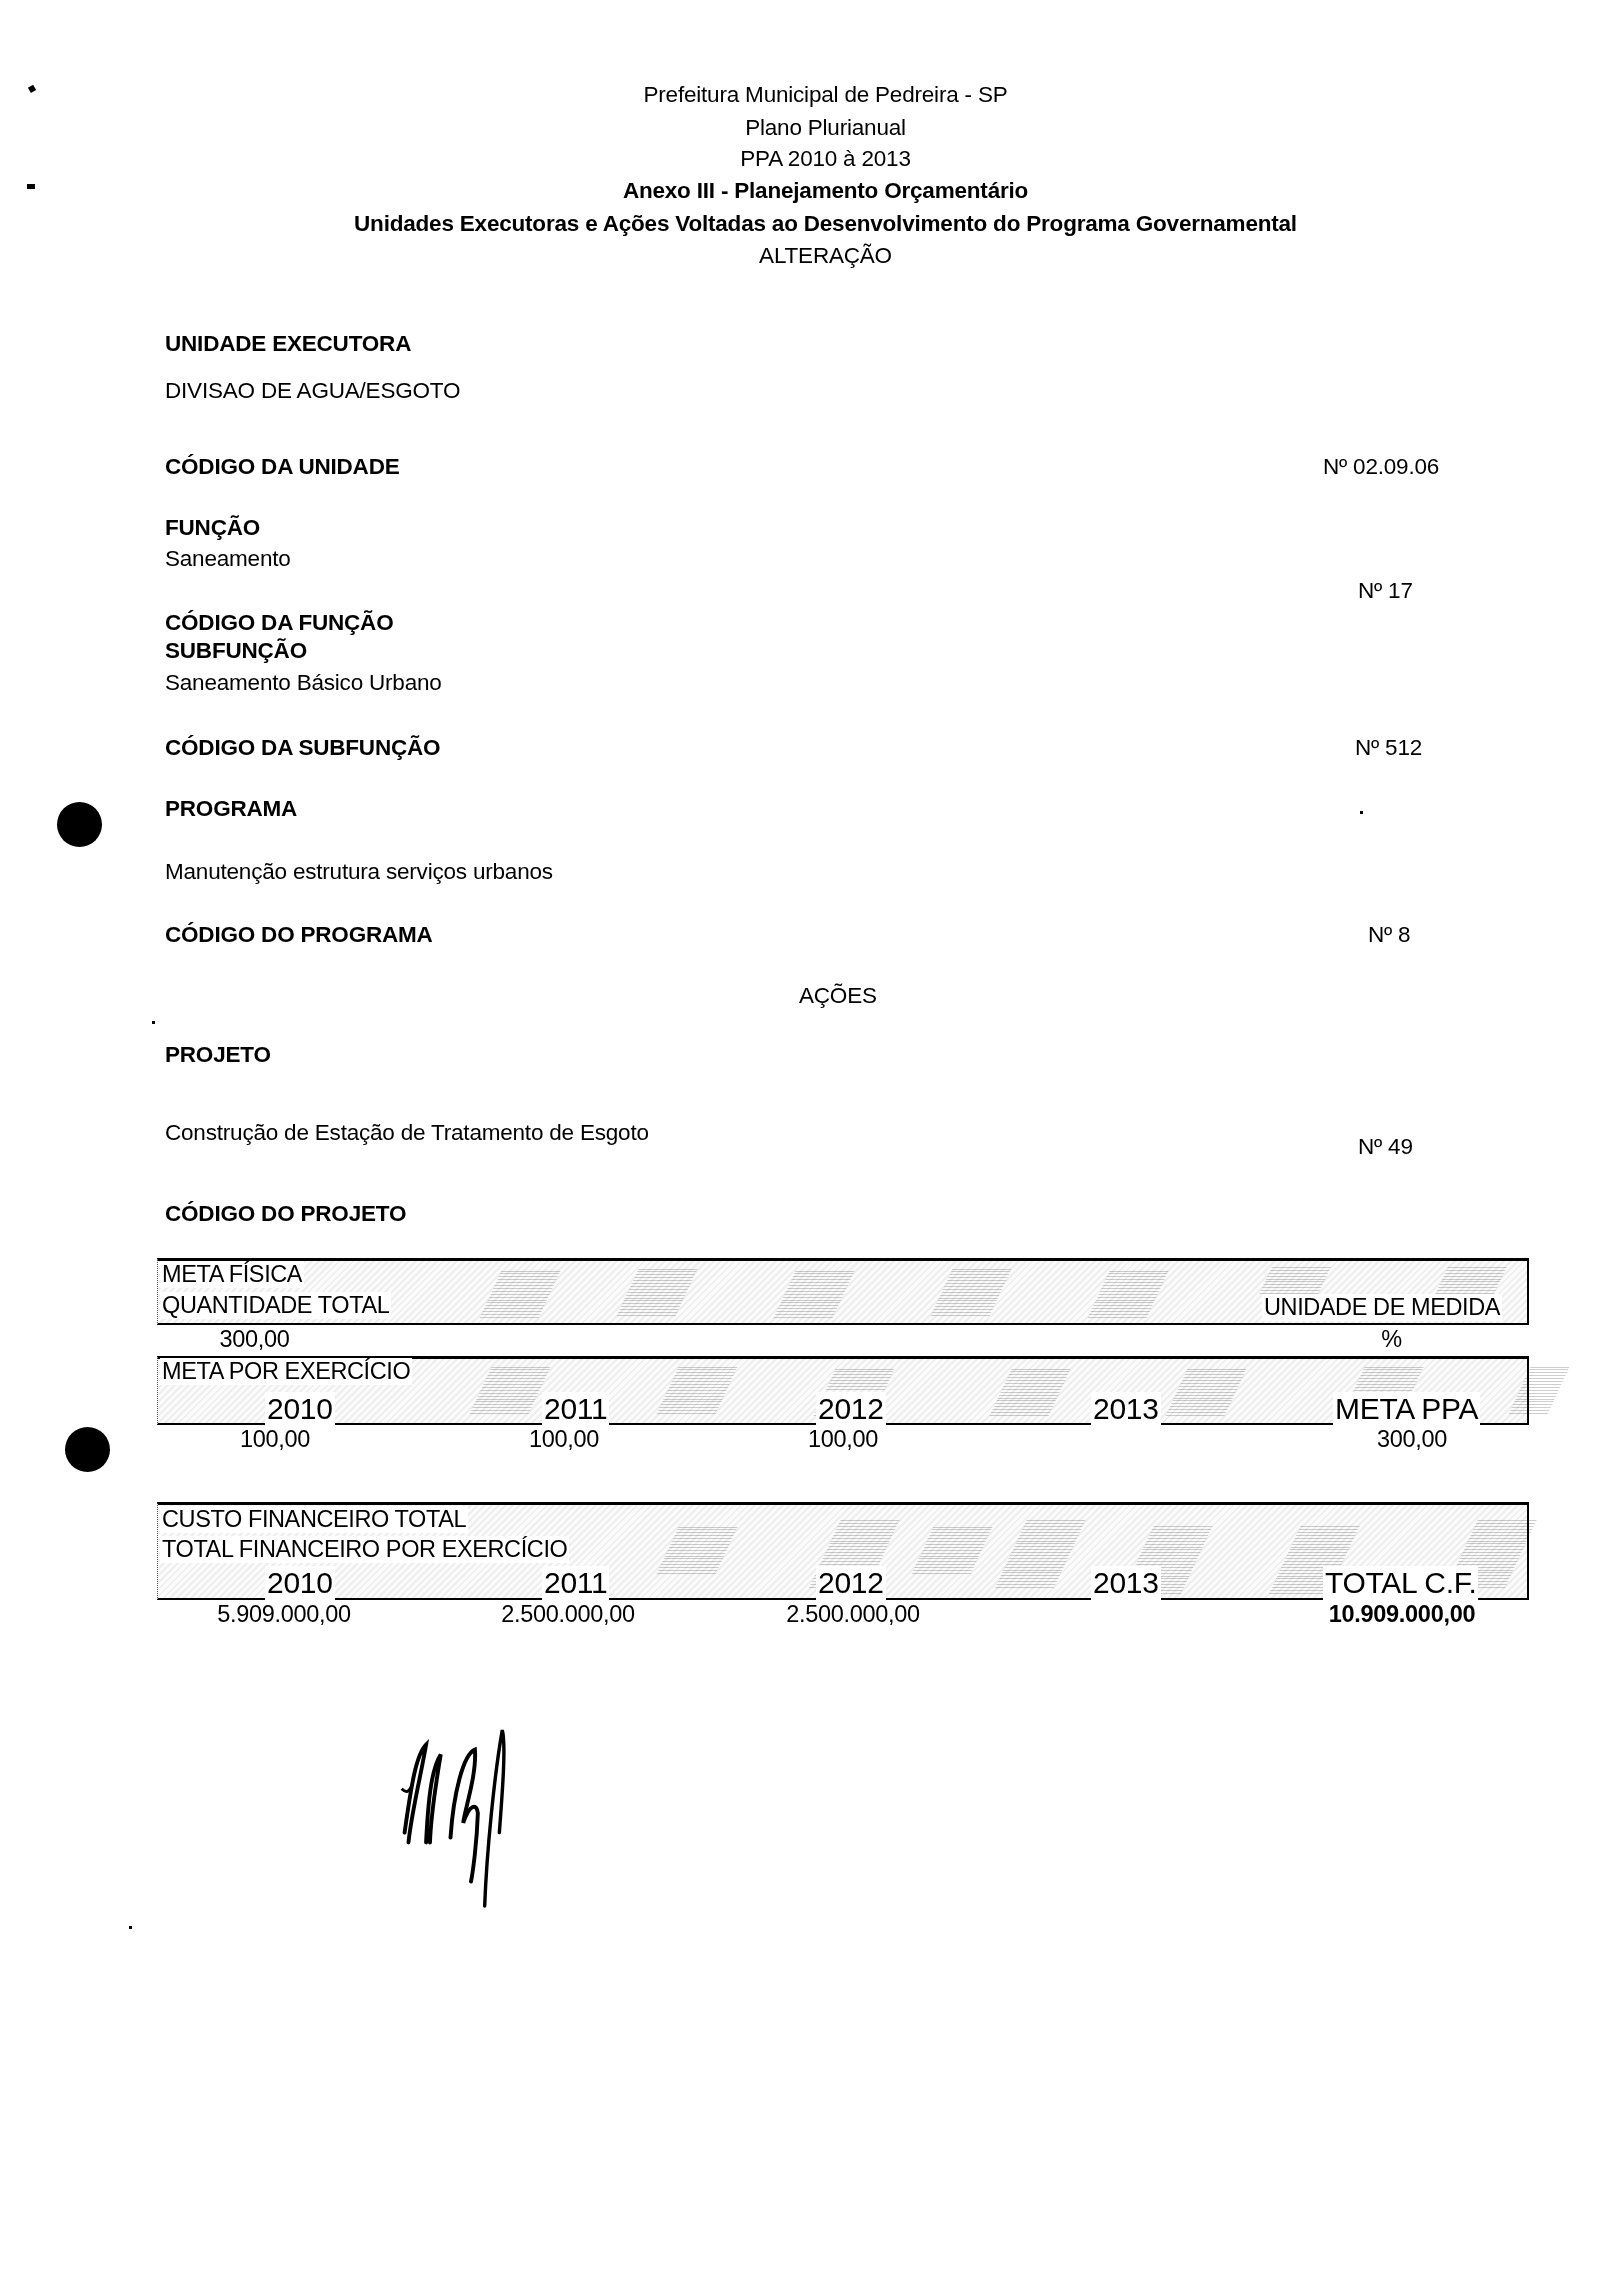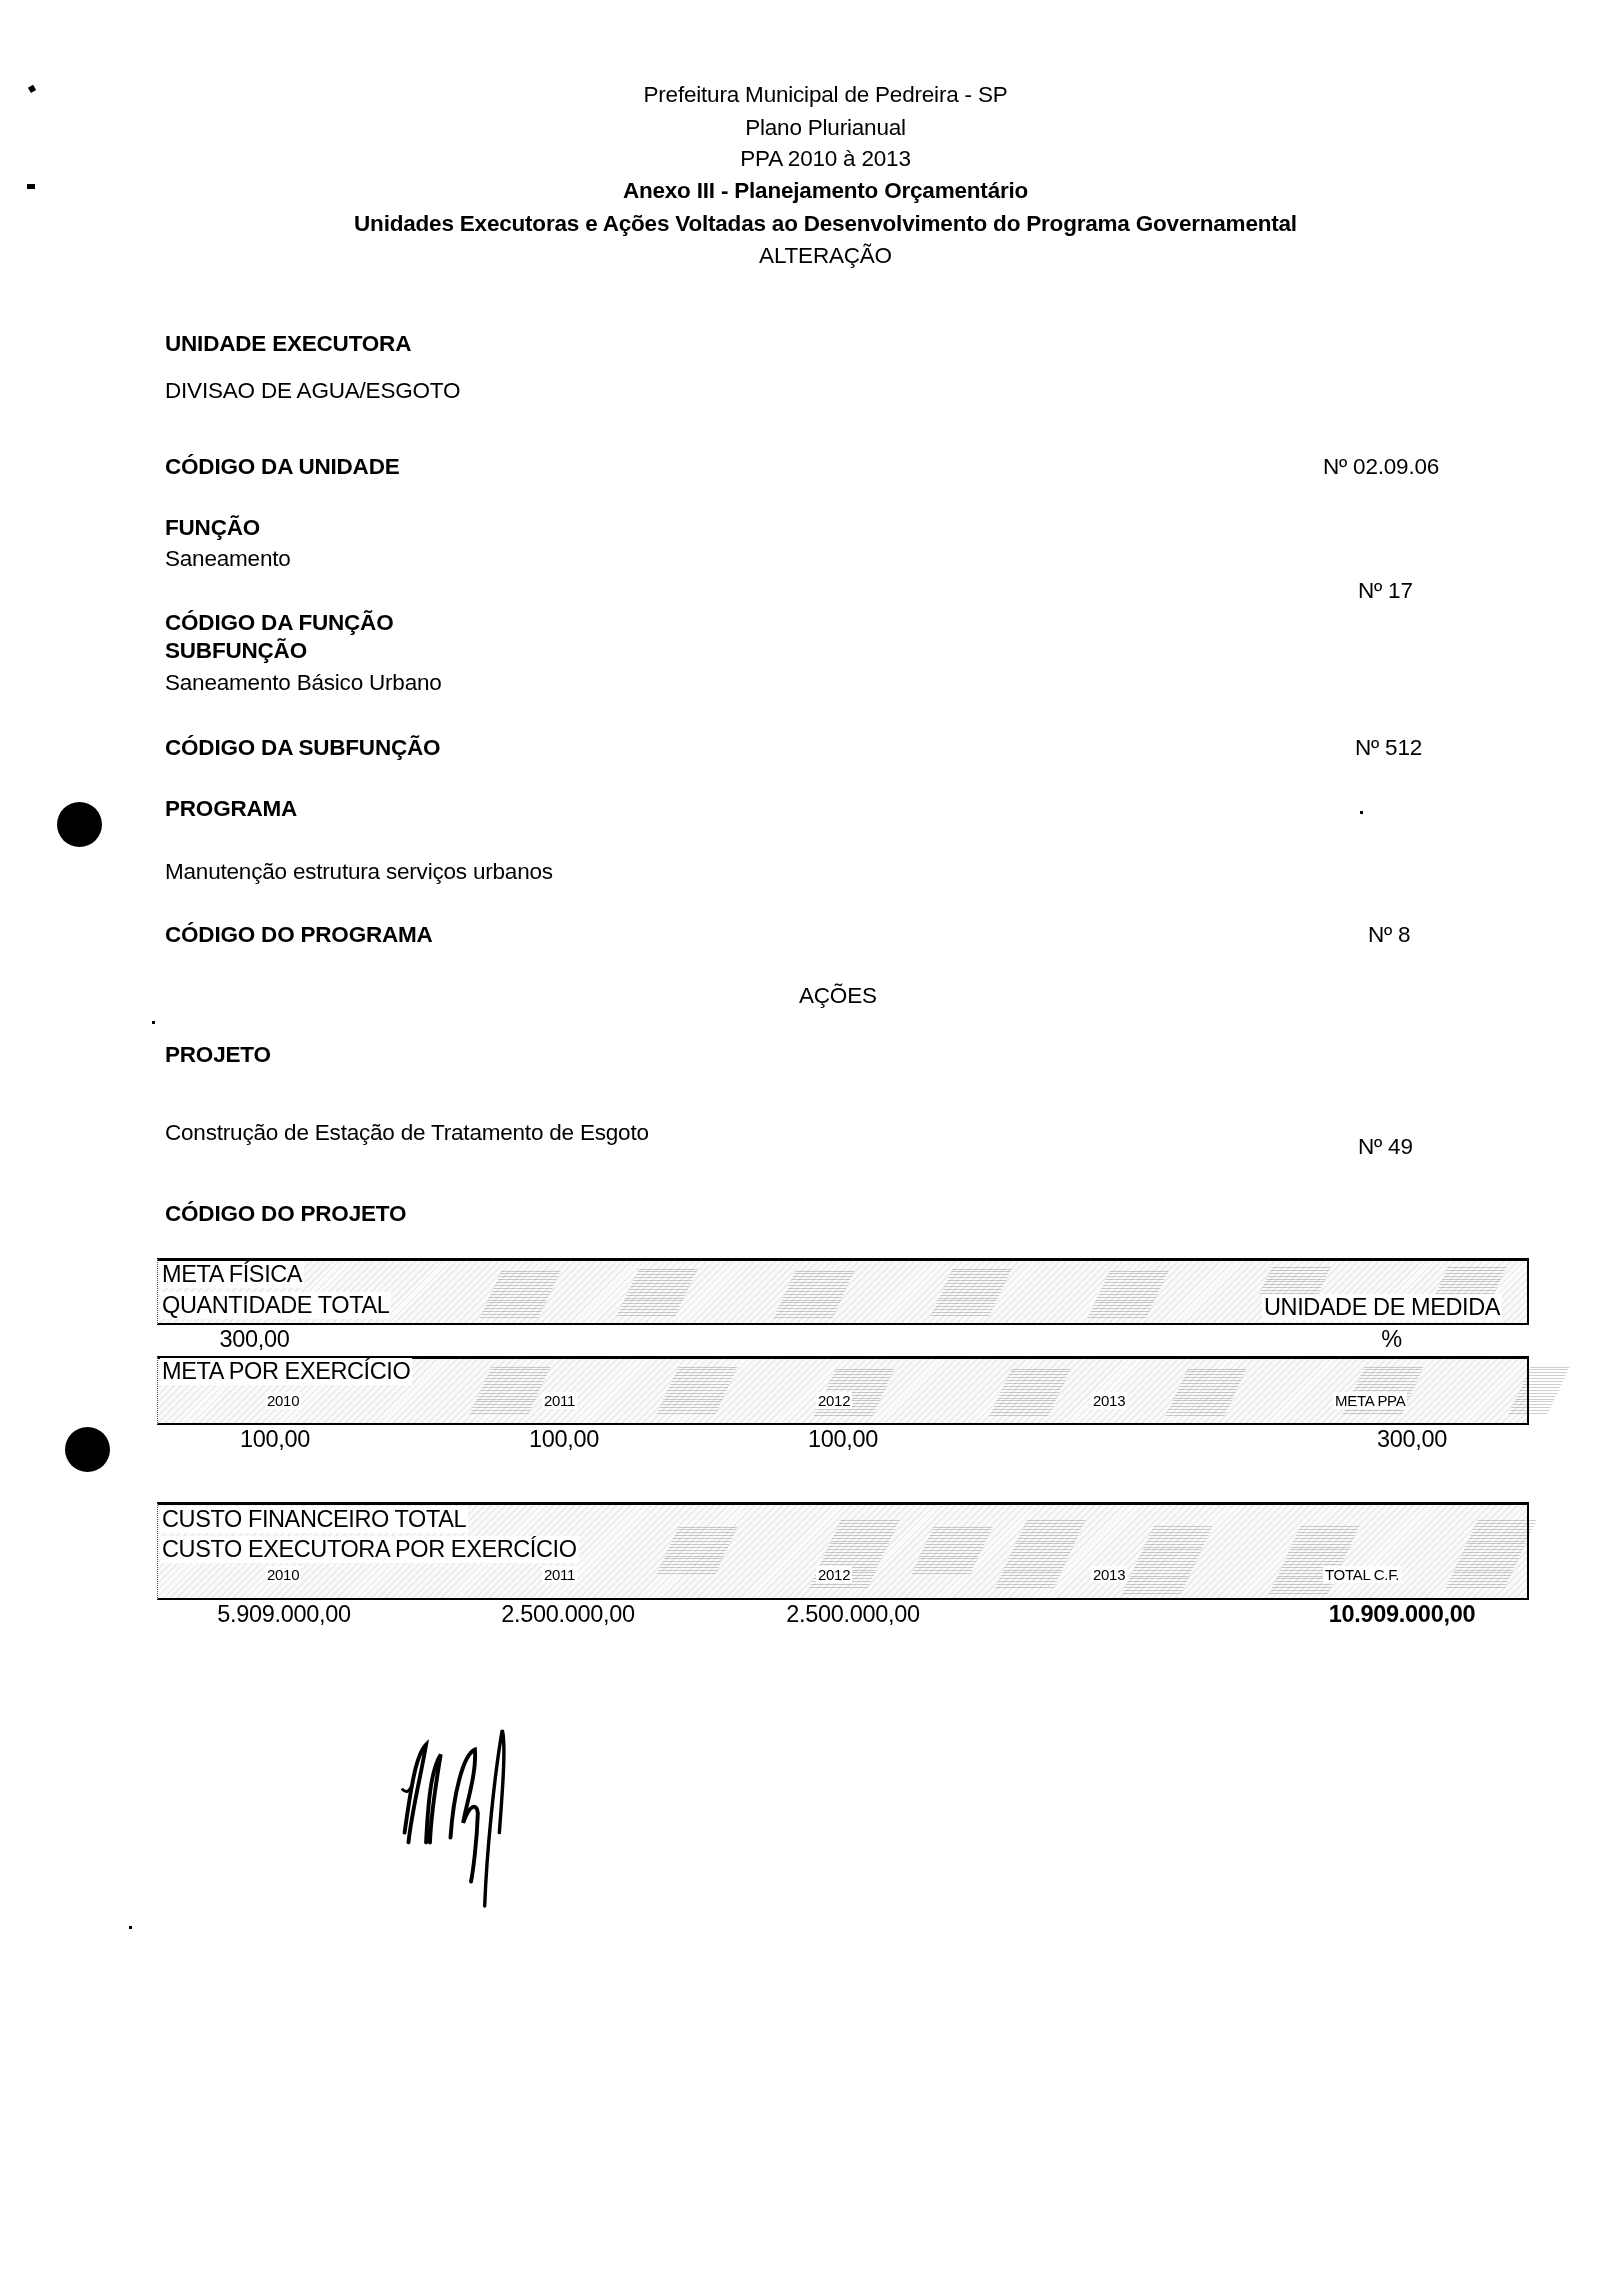--- a/index.html
+++ b/index.html
@@ -24,21 +24,21 @@
       position: absolute; left: 157px; width: 1372px;
       border-top: 3.9px solid #000; border-bottom: 2.9px solid #000;
       border-left: 1px dotted #555; border-right: 2.9px solid #000;
       background:
         repeating-linear-gradient(135deg, rgba(0,0,0,0.05) 0 2px, rgba(0,0,0,0) 2px 4.9px),
         #fbfbfb;
       box-sizing: border-box;
     }
     .boxtxt { position: absolute; font-size: 23.5px; letter-spacing: -0.4px; background: #fff; padding: 0 2px; }
     .boxtxt.b { font-weight: normal; }
-    .yr { position: absolute; font-size: 15px; background: #fff; padding: 0 2px; letter-spacing: -0.3px; }
+    .yr { position: absolute; font-size: 30px; background: #fff; padding: 0 2px; letter-spacing: -0.3px; }
     .num { position: absolute; font-size: 23.5px; letter-spacing: -0.3px; text-align: center; }
     .blot {
       position: absolute; width: 59px; height: 49px;
       background: repeating-linear-gradient(0deg, rgba(0,0,0,0.35) 0 1px, rgba(0,0,0,0) 1px 2.9px);
       opacity: 0.55; transform: skewX(-25deg);
     }
     svg.sig { position: absolute; left: 387px; top: 1715px; }
   </style>
 </head>
 <body>
@@ -125,21 +125,21 @@
 <div class="box" style="top:1502px;height:98px;">
   <div class="blot" style="left:510px;top:19.6px;"></div>
   <div class="blot" style="left:667px;top:13.7px;height:69px;"></div>
   <div class="blot" style="left:765px;top:19.6px;"></div>
   <div class="blot" style="left:853px;top:13.7px;height:69px;"></div>
   <div class="blot" style="left:980px;top:19.6px;height:69px;"></div>
   <div class="blot" style="left:1127px;top:19.6px;height:69px;"></div>
   <div class="blot" style="left:1304px;top:13.7px;height:69px;"></div>
 </div>
 <div class="boxtxt b" style="left:160px;top:1506px;">CUSTO FINANCEIRO TOTAL</div>
-<div class="boxtxt" style="left:160px;top:1536px;">CUSTO EXECUTORA POR EXERCÍCIO</div>
+<div class="boxtxt" style="left:160px;top:1536px;">TOTAL FINANCEIRO POR EXERCÍCIO</div>
 <div class="yr" style="left:265px;top:1566px;">2010</div>
 <div class="yr" style="left:542px;top:1566px;">2011</div>
 <div class="yr" style="left:816px;top:1566px;">2012</div>
 <div class="yr" style="left:1091px;top:1566px;">2013</div>
 <div class="yr" style="left:1323px;top:1566px;">TOTAL C.F.</div>
 <div class="num" style="left:196px;top:1601px;width:176px;">5.909.000,00</div>
 <div class="num" style="left:480px;top:1601px;width:176px;">2.500.000,00</div>
 <div class="num" style="left:765px;top:1601px;width:176px;">2.500.000,00</div>
 <div class="num" style="left:1049px;top:1601px;width:176px;"></div>
 <div class="num bold" style="left:1304px;top:1601px;width:196px;font-weight:bold;">10.909.000,00</div>

